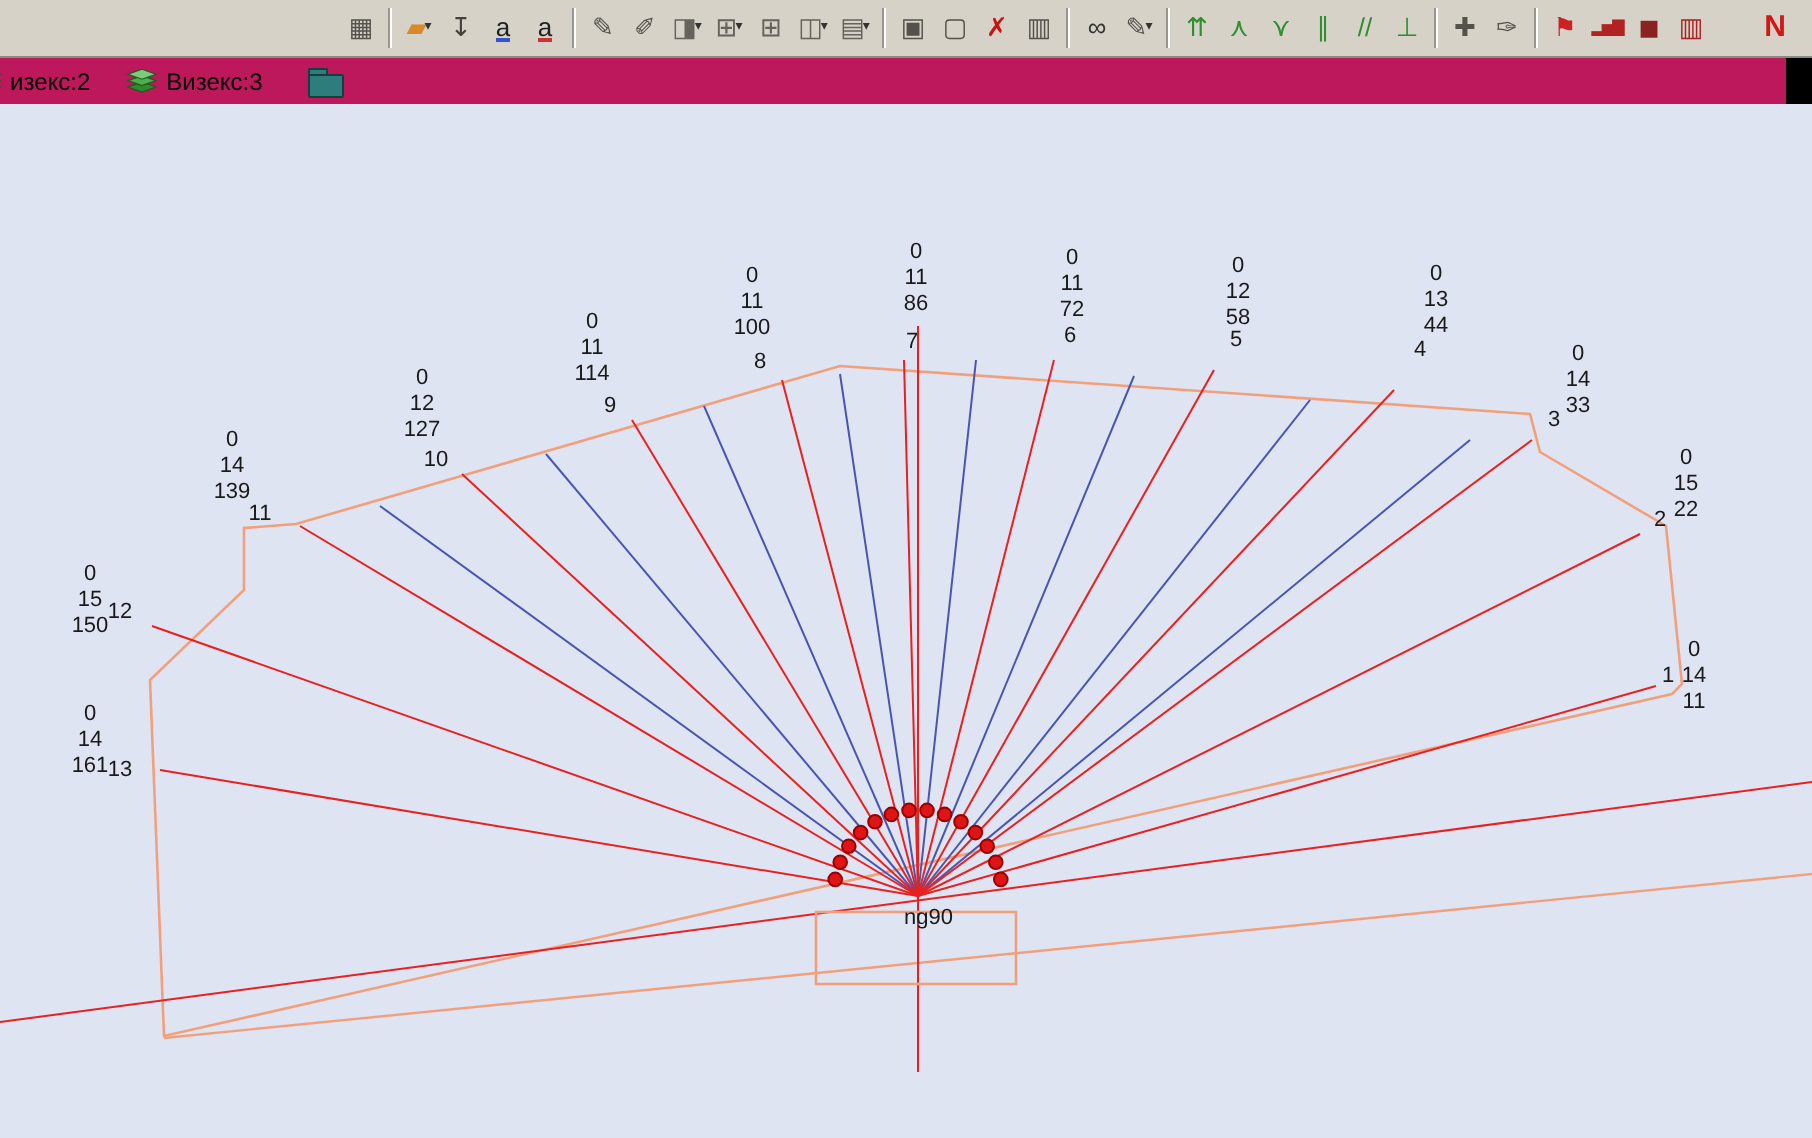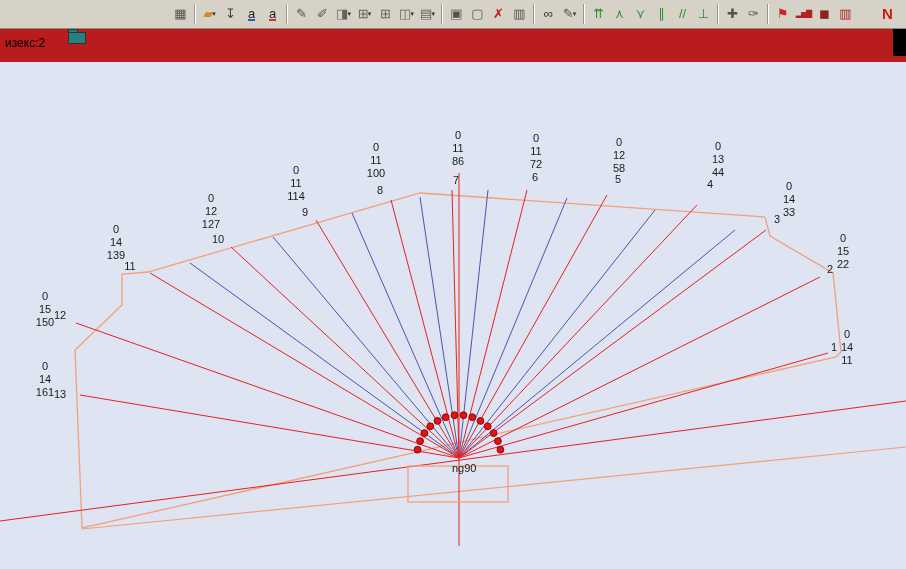--- a/index.html
+++ b/index.html
@@ -18,21 +18,21 @@
   .tb-sep{width:1px;height:20px;background:#9a968e;border-right:1px solid #ffffff;margin:0 3px;flex:0 0 auto;}
   .tb-icon{
     width:19px;height:20px;flex:0 0 auto;
     display:inline-flex;align-items:center;justify-content:center;
     font-size:13px;line-height:20px;cursor:default;border:1px solid transparent;
   }
   .tb-icon .caret{font-size:7px;margin-left:-1px;color:#333;}
   .tb-icon.small{font-size:8px;letter-spacing:-1px;}
   
   .tabbar{
-    height:33px;background:#b91c1c;display:flex;
+    height:23px;background:#be185d;display:flex;align-items:center;
     position:relative;overflow:hidden;
   }
   .tab{
     display:flex;align-items:center;gap:4px;padding:0 9px;height:27px;
     color:#000;font-size:12px;cursor:default;flex:0 0 auto;
   }
   .tab.clipped{margin-left:-24px;}
   .layers-icon{width:16px;height:13px;display:block;}
   .folder-btn{margin-left:14px;width:18px;height:14px;position:relative;flex:0 0 auto;cursor:default;}
   .folder-body{position:absolute;left:0;top:3px;width:16px;height:10px;background:#2e7d7d;border:1px solid #12403f;border-radius:1px;}
@@ -159,20 +159,28 @@
   </div>
 
 <div class="tabbar">
   <div class="tab clipped">
     <svg class="layers-icon" viewBox="0 0 16 13">
       <path d="M8 7 L15 9.5 8 12 1 9.5 Z" fill="#2e8b2e" stroke="#1d5c1d" stroke-width="0.6"></path>
       <path d="M8 3.8 L15 6.3 8 8.8 1 6.3 Z" fill="#4cae4c" stroke="#1d5c1d" stroke-width="0.6"></path>
       <path d="M8 0.6 L15 3.1 8 5.6 1 3.1 Z" fill="#7ccb7c" stroke="#1d5c1d" stroke-width="0.6"></path>
     </svg>
     <span>изекс:2</span>
+  </div>
+  <div class="tab">
+    <svg class="layers-icon" viewBox="0 0 16 13">
+      <path d="M8 7 L15 9.5 8 12 1 9.5 Z" fill="#2e8b2e" stroke="#1d5c1d" stroke-width="0.6"></path>
+      <path d="M8 3.8 L15 6.3 8 8.8 1 6.3 Z" fill="#4cae4c" stroke="#1d5c1d" stroke-width="0.6"></path>
+      <path d="M8 0.6 L15 3.1 8 5.6 1 3.1 Z" fill="#7ccb7c" stroke="#1d5c1d" stroke-width="0.6"></path>
+    </svg>
+    <span>Визекс:3</span>
   </div>
   <div class="folder-btn">
     <span class="folder-tab"></span>
     <span class="folder-body"></span>
   </div>
   <div class="black-block"></div>
 </div>
 
 <div class="canvas">
   <svg id="canvas-svg" width="906" height="513" viewBox="0 0 906 513">

